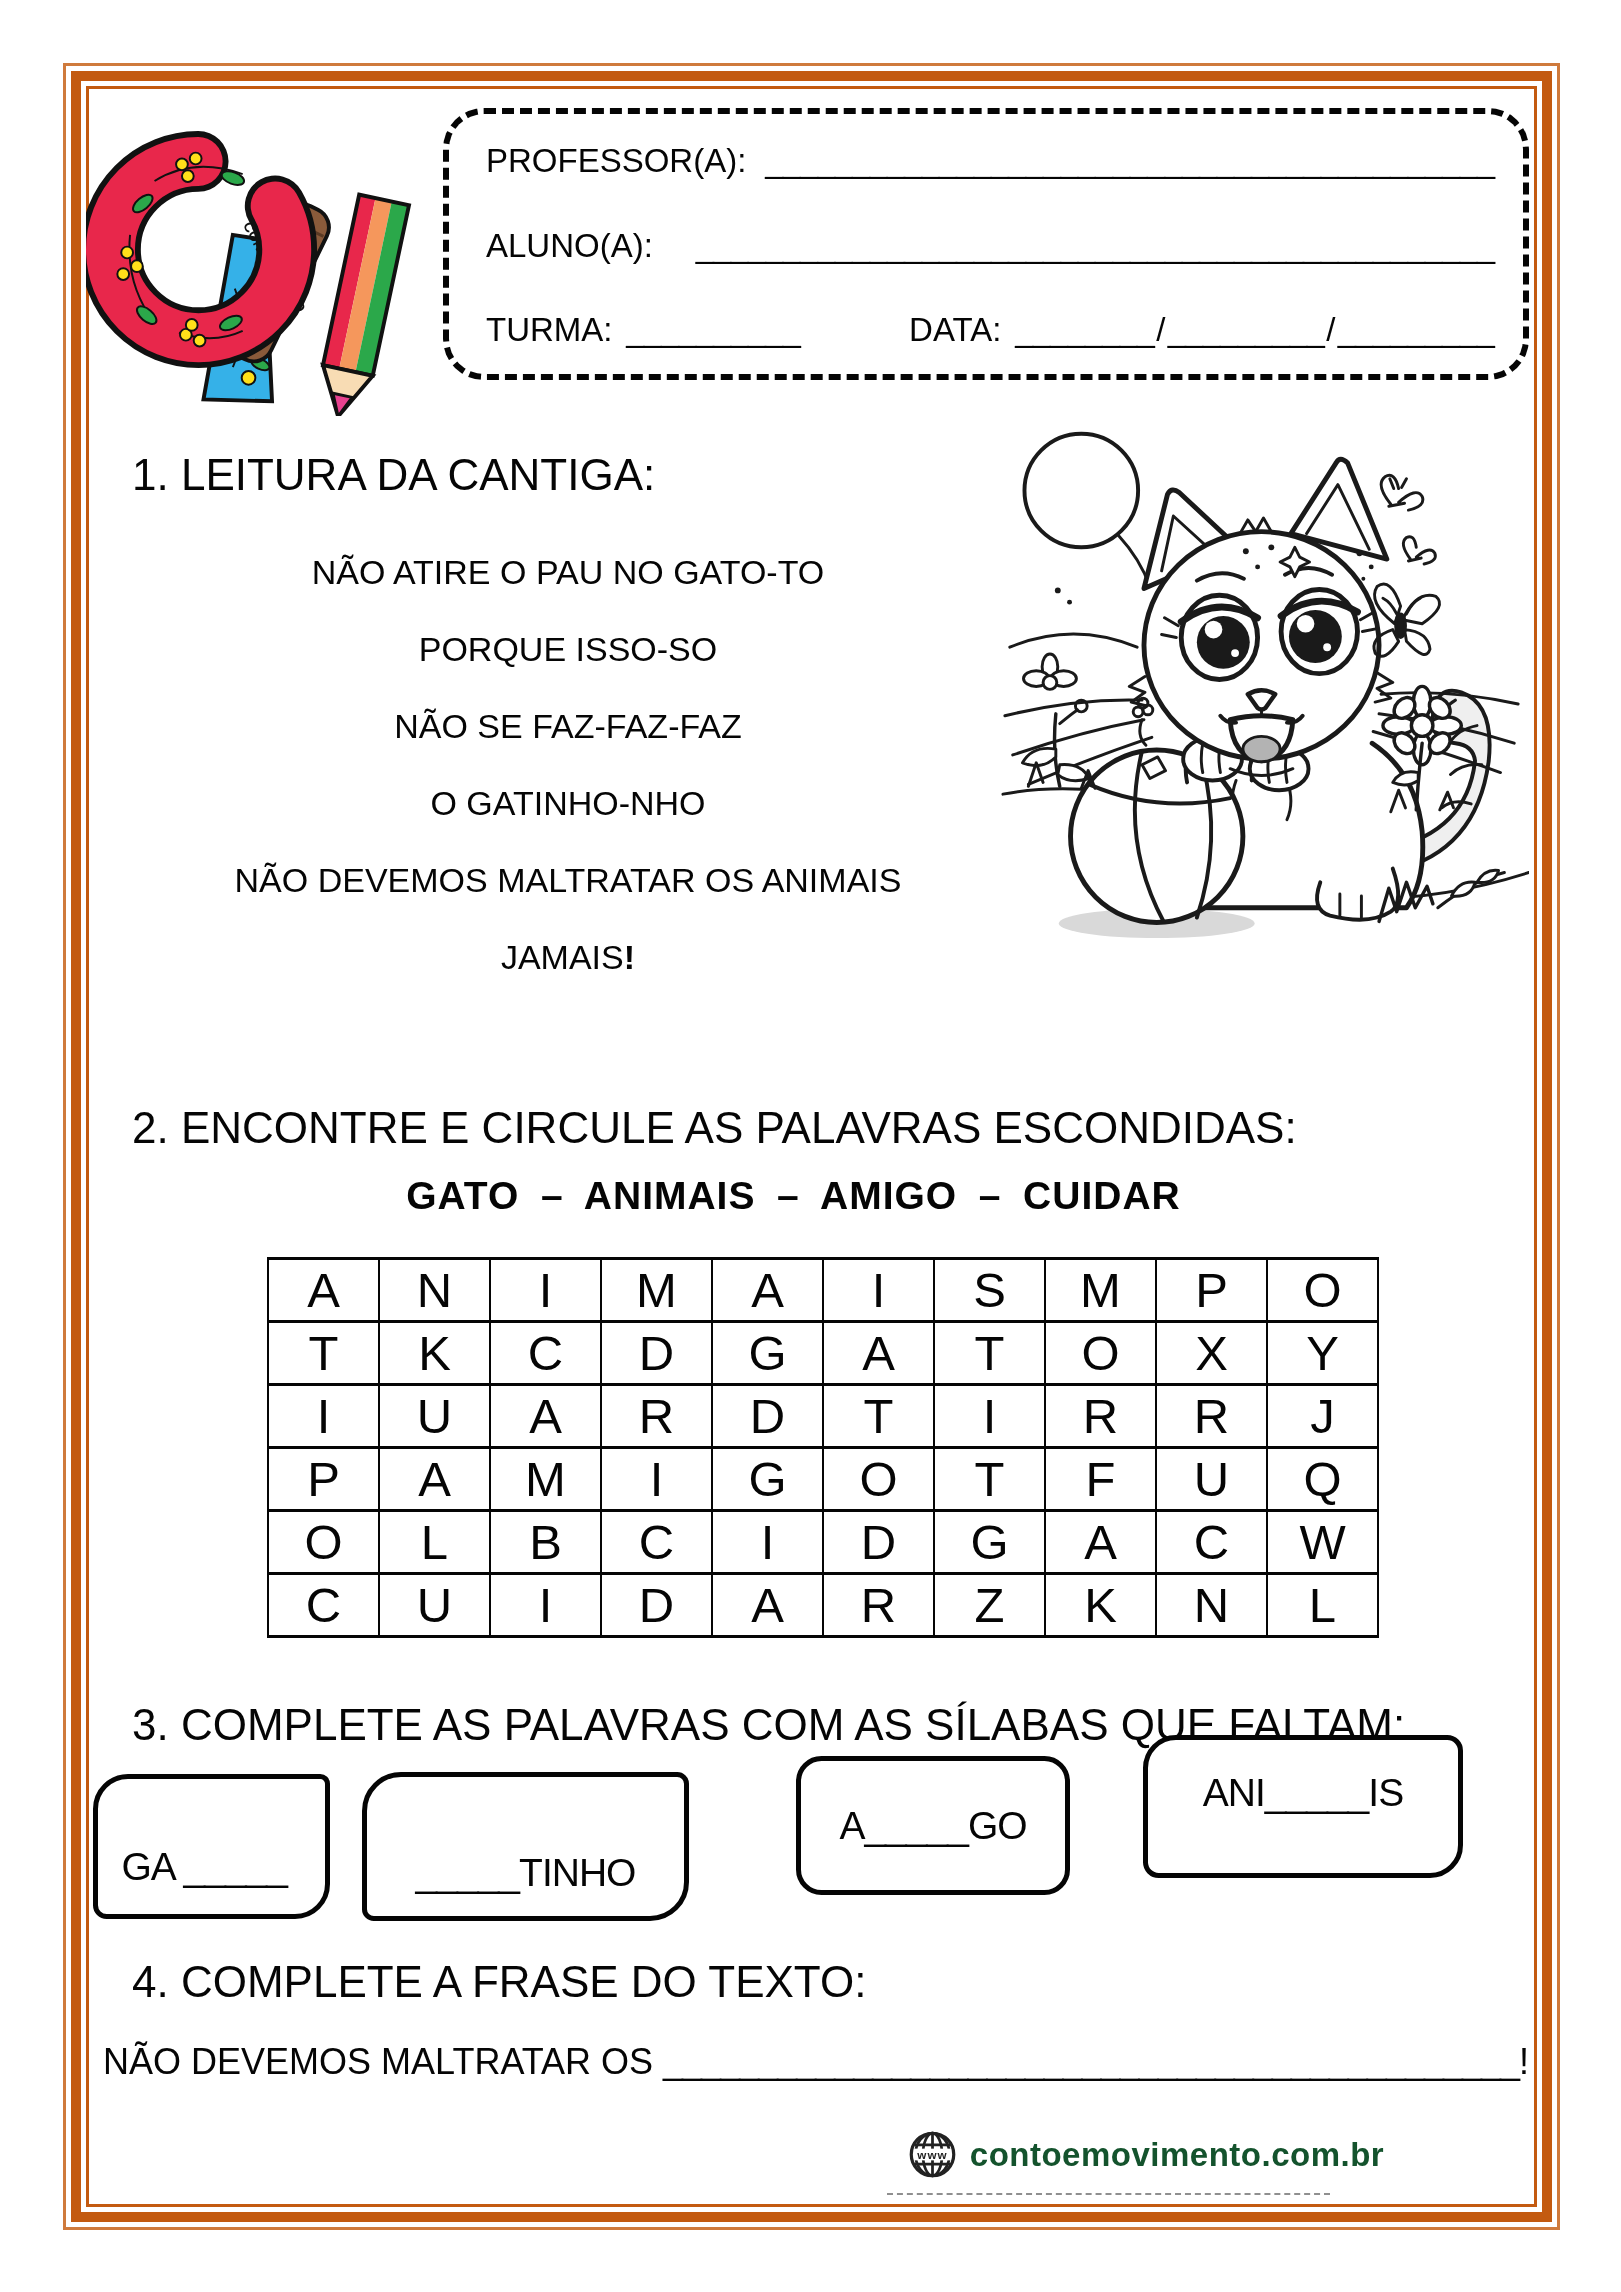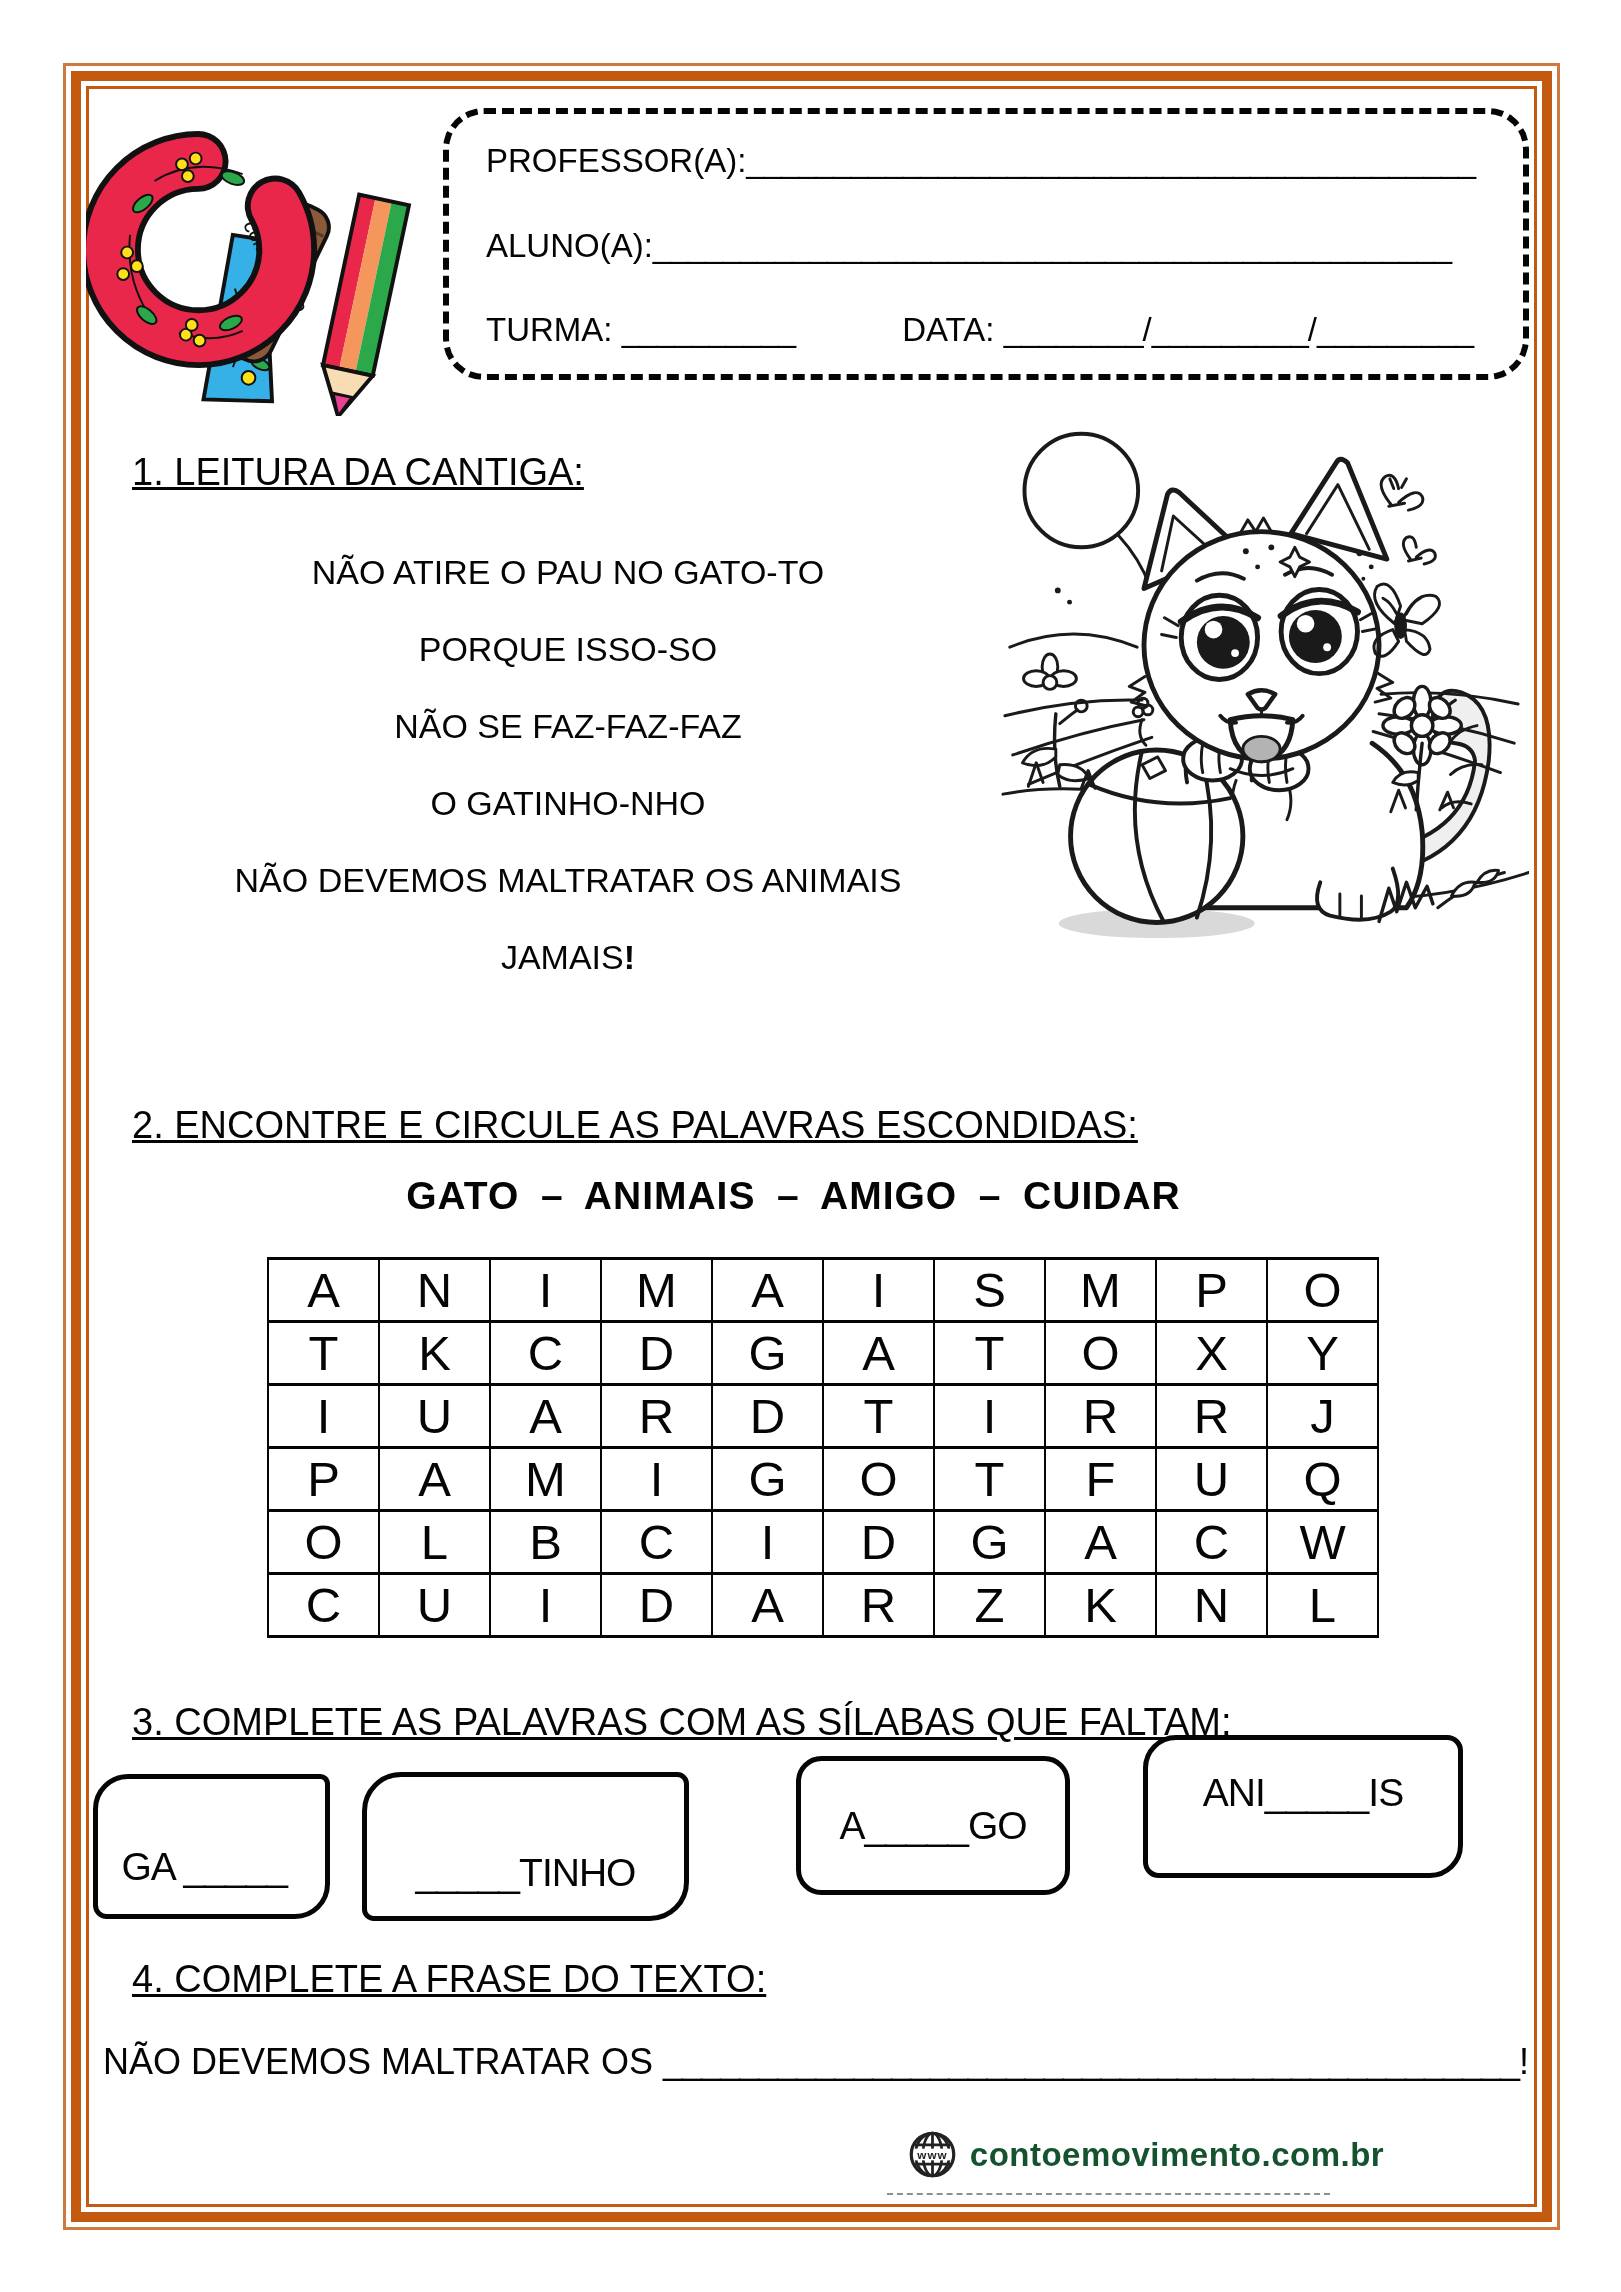--- a/index.html
+++ b/index.html
@@ -12,29 +12,29 @@
   .frame-b{position:absolute;inset:4.9px;border:10.8px solid #c35a10;}
   .frame-c{position:absolute;inset:4.9px;border:3.9px solid #c35a10;}
 
   
   .header-box{
     position:absolute;left:443px;top:108px;width:1086px;height:272px;
     border:6.9px dashed #050505;border-radius:41px;box-sizing:border-box;
     display:flex;flex-direction:column;justify-content:space-between;
     padding:29px 29px 25.5px 37px;font-size:33px;line-height:1.1;white-space:nowrap;overflow:hidden;
   }
-  .hrow{display:flex;align-items:baseline;}
+  .hrow{display:flex;align-items:baseline;justify-content:space-between;}
   .blank{letter-spacing:-1px;}
   .data-label{margin-left:107px;}
 
   
   .logo{position:absolute;left:86px;top:88px;width:328px;height:328px;}
 
   
-  .sec-title{position:absolute;left:132px;font-size:38px;line-height:1;white-space:nowrap;text-decoration:underline;}
+  .sec-title{position:absolute;left:132px;font-size:44px;line-height:1;white-space:nowrap;}
   .t1{top:453px;}
   .t2{top:1106px;}
   .t3{top:1703px;}
   .t4{top:1960px;}
 
   
   .song{
     position:absolute;left:127px;top:534px;width:882px;text-align:center;
     font-size:34px;line-height:77px;
   }

